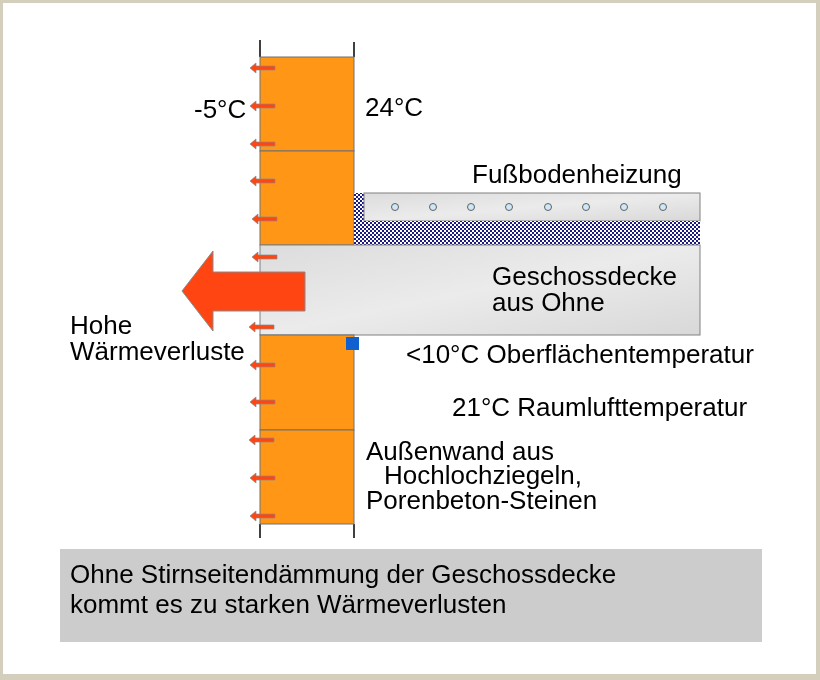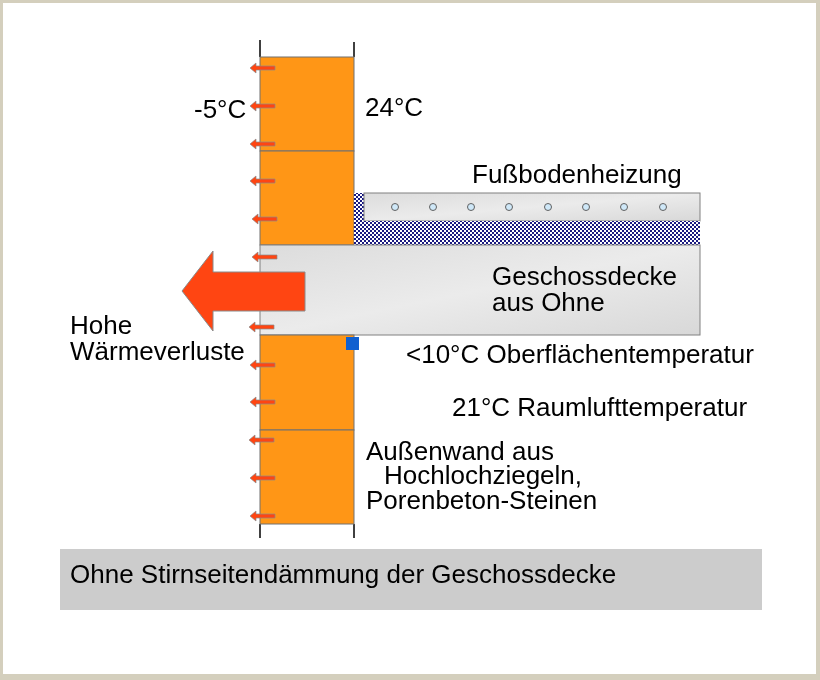--- a/index.html
+++ b/index.html
@@ -1,20 +1,20 @@
 <!DOCTYPE html>
 <html><head>
 <meta charset="utf-8">
 <style>
   html, body { margin:0; padding:0; }
   body { width:820px; height:680px; background:#d4cfbd; position:relative; overflow:hidden; font-family:"Liberation Sans", sans-serif; }
   .canvas { position:absolute; left:3px; top:3px; width:813px; height:671px; background:#fff; }
   .lbl { position:absolute; color:#000; font-size:26px; line-height:23px; white-space:nowrap; }
   .red { color:#000000; }
-  .caption { position:absolute; left:60px; top:549px; width:702px; height:61px; background:#cccccc; box-sizing:border-box; padding:10px 0 0 10px; font-size:26px; line-height:30px; color:#000; transform-origin:left top; }
+  .caption { position:absolute; left:60px; top:549px; width:702px; height:93px; background:#cccccc; box-sizing:border-box; padding:10px 0 0 10px; font-size:26px; line-height:30px; color:#000; transform-origin:left top; }
   .caption span { display:block; }
   svg { position:absolute; left:0; top:0; }
 </style>
 </head>
 <body>
 
 <div class="canvas"></div>
 
 <svg width="820" height="680">
   <defs>
@@ -93,13 +93,14 @@
 <div class="lbl red" style="left:70px;top:314px;">Hohe</div>
 <div class="lbl red" style="left:70px;top:340px;">Wärmeverluste</div>
 <div class="lbl" style="left:366px;top:343px;margin-left:40px;">&lt;10°C Oberflächentemperatur</div>
 <div class="lbl" style="left:452px;top:396px;">21°C Raumlufttemperatur</div>
 <div class="lbl" style="left:366px;top:440px;">Außenwand aus</div>
 <div class="lbl" style="left:366px;top:464px;margin-left:18px;">Hochlochziegeln,</div>
 <div class="lbl" style="left:366px;top:489px;">Porenbeton-Steinen</div>
 
 <div class="caption">
   <span>Ohne Stirnseitendämmung der Geschossdecke</span>
+  <span>kommt es zu starken Wärmeverlusten</span>
 </div>
 
 </body></html>

